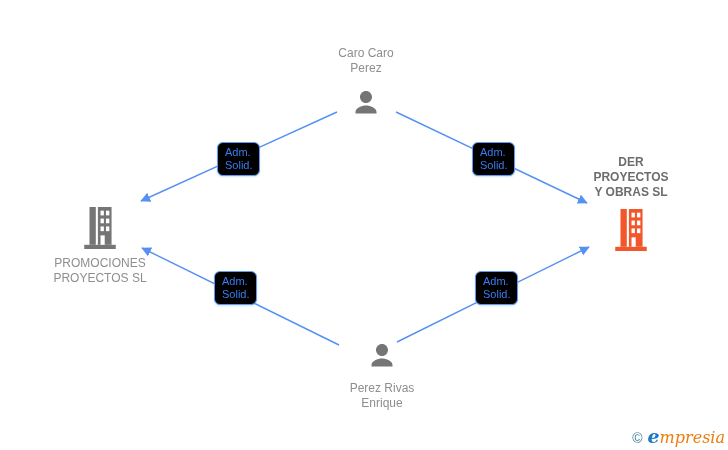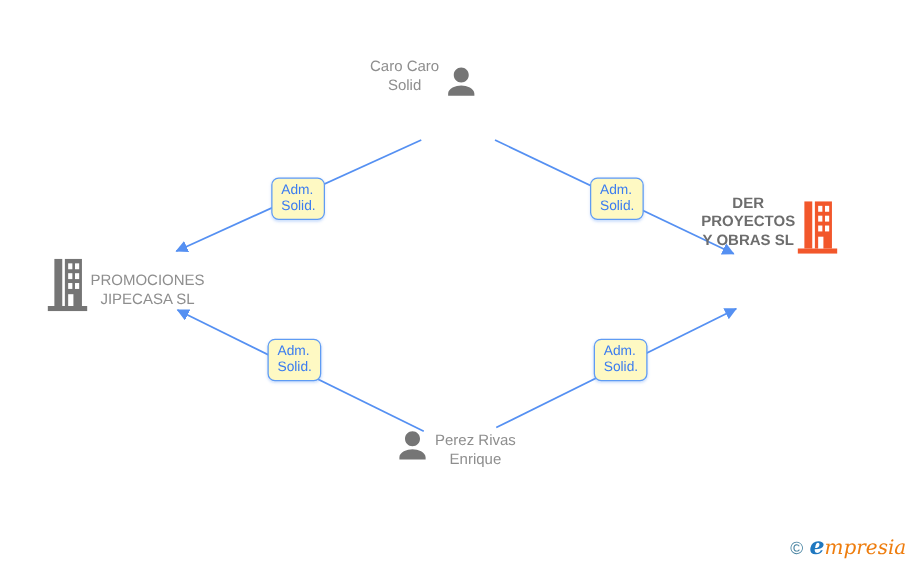--- a/index.html
+++ b/index.html
@@ -12,20 +12,21 @@
     overflow: hidden;
   }
   .edges-svg {
     position: absolute;
     left: 0; top: 0;
     width: 728px; height: 450px;
   }
   .node {
     position: absolute;
     display: flex;
+    flex-direction: column;
     align-items: center;
     text-align: center;
   }
   .nline {
     font-size: 12px;
     line-height: 15px;
     color: #8e8e8e;
     white-space: nowrap;
   }
   .node.highlight .nline {
@@ -38,21 +39,21 @@
   .building-svg { width: 36px; height: 42px; }
   .building-svg.gray { color: #757575; }
   .building-svg.orange { color: #f2572b; }
   .gap-below { margin-bottom: 9px; }
   .gap-above { margin-top: 7px; }
   .edge-label {
     position: absolute;
     width: 43px;
     height: 34px;
     box-sizing: border-box;
-    background: #fef9c3;
+    background: #000000;
     border: 1.5px solid #5f9bf3;
     border-radius: 6px;
     box-shadow: 0 1px 2px rgba(120,170,245,0.35);
     padding: 3px 0 0 7px;
     font-size: 11px;
     line-height: 13px;
     color: #3b7cf0;
     text-align: left;
   }
   .footer {
@@ -92,21 +93,21 @@
     </defs>
     <line x1="337" y1="112" x2="141" y2="201" stroke="#5590f2" stroke-width="1.4" marker-end="url(#arrowhead)"></line>
     <line x1="396" y1="112" x2="587" y2="203" stroke="#5590f2" stroke-width="1.4" marker-end="url(#arrowhead)"></line>
     <line x1="339" y1="345" x2="142" y2="248" stroke="#5590f2" stroke-width="1.4" marker-end="url(#arrowhead)"></line>
     <line x1="397" y1="342" x2="589" y2="247" stroke="#5590f2" stroke-width="1.4" marker-end="url(#arrowhead)"></line>
   </svg>
 
   <div class="node" style="left:296px; top:46px; width:140px;">
     <div class="gap-below">
       <div class="nline">Caro Caro</div>
-      <div class="nline">Solid</div>
+      <div class="nline">Perez</div>
     </div>
     <span class="icon-wrap">
       <svg class="person-icon-svg" viewBox="0 0 24 24">
           <path fill="currentColor" d="M12 12c2.21 0 4-1.79 4-4s-1.79-4-4-4-4 1.79-4 4 1.79 4 4 4zm0 1.6c-2.9 0-7 1.55-7 4.4v1h14v-1c0-2.85-4.1-4.4-7-4.4z"></path>
         </svg>
     </span>
   </div>
 
   <div class="node" style="left:30px; top:207px; width:140px;justify-content:center;">
     <span class="icon-wrap">
@@ -118,21 +119,21 @@
         <rect x="21.7" y="3.5" width="3.2" height="4.5" fill="#ffffff"></rect>
         <rect x="16.5" y="11" width="3.2" height="4.5" fill="#ffffff"></rect>
         <rect x="21.7" y="11" width="3.2" height="4.5" fill="#ffffff"></rect>
         <rect x="16.5" y="18.5" width="3.2" height="4.5" fill="#ffffff"></rect>
         <rect x="21.7" y="18.5" width="3.2" height="4.5" fill="#ffffff"></rect>
         <rect x="16.5" y="27" width="4" height="9" fill="#ffffff"></rect>
       </svg>
     </span>
     <div class="gap-above">
       <div class="nline">PROMOCIONES</div>
-      <div class="nline">JIPECASA SL</div>
+      <div class="nline">PROYECTOS SL</div>
     </div>
   </div>
 
   <div class="node highlight" style="left:561px; top:155px; width:140px;">
     <div class="gap-below">
       <div class="nline">DER</div>
       <div class="nline">PROYECTOS</div>
       <div class="nline">Y OBRAS SL</div>
     </div>
     <span class="icon-wrap">

